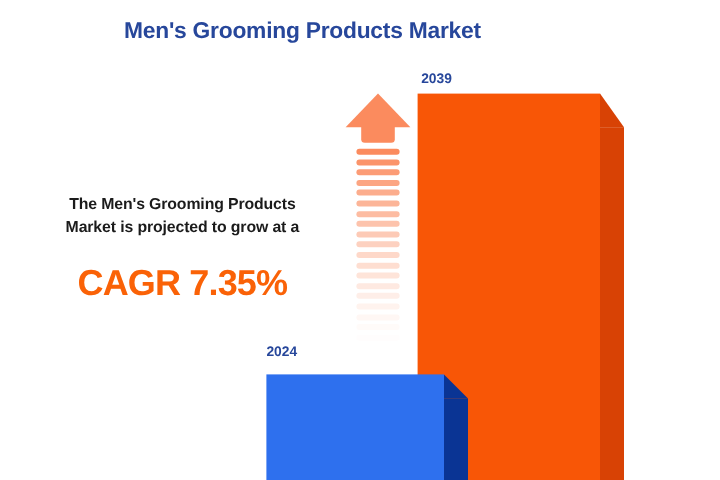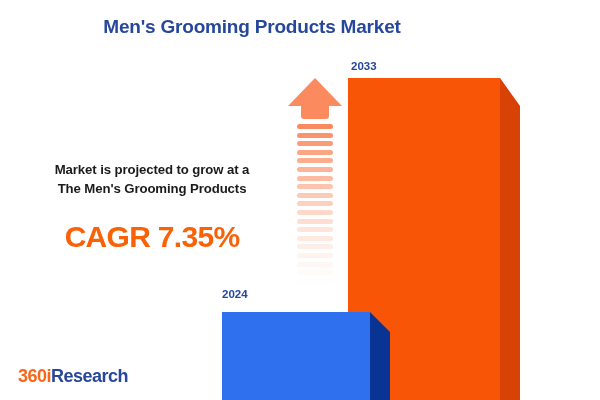--- a/index.html
+++ b/index.html
@@ -176,22 +176,22 @@
   .logoB { color:#27479B; }
 </style>
 </head>
 <body>
 
 <div class="canvas">
 
   <div class="title">Men's Grooming Products Market</div>
 
   <div class="calloutBlock">
+    <div class="calloutLine">The Men's Grooming Products</div>
     <div class="calloutLine">Market is projected to grow at a</div>
-    <div class="calloutLine">The Men's Grooming Products</div>
     <div class="cagr">CAGR 7.35%</div>
   </div>
 
   <div class="arrowWrap">
     <div class="arrowHead"></div>
     <div class="arrowNeck"></div>
     <div class="stripes" id="arrow-stripes">
         <div class="stripe" style="background: rgb(251, 139, 94);"></div>
         <div class="stripe" style="background: rgb(251, 148, 106);"></div>
         <div class="stripe" style="background: rgb(252, 156, 118);"></div>
@@ -216,21 +216,18 @@
   </div>
 
   <div class="barOrange"></div>
   <div class="barOrangeSide"></div>
   <div class="barOrangeSideBody"></div>
 
   <div class="barBlue"></div>
   <div class="barBlueSide"></div>
   <div class="barBlueSideBody"></div>
 
-  <div class="yearOrange">2033</div>
+  <div class="yearOrange">2039</div>
 
   <div class="yearBlue">2024</div>
 
-  <div class="logo">
-    <span class="logoA">360i</span><span class="logoB">Research</span>
-  </div>
 
 </div>
 
 </body></html>

